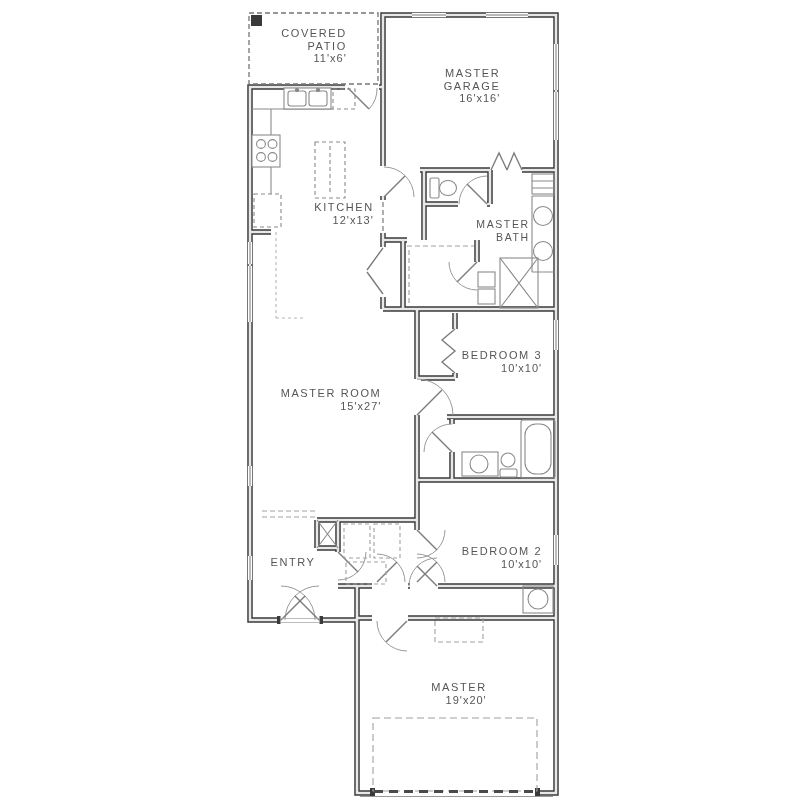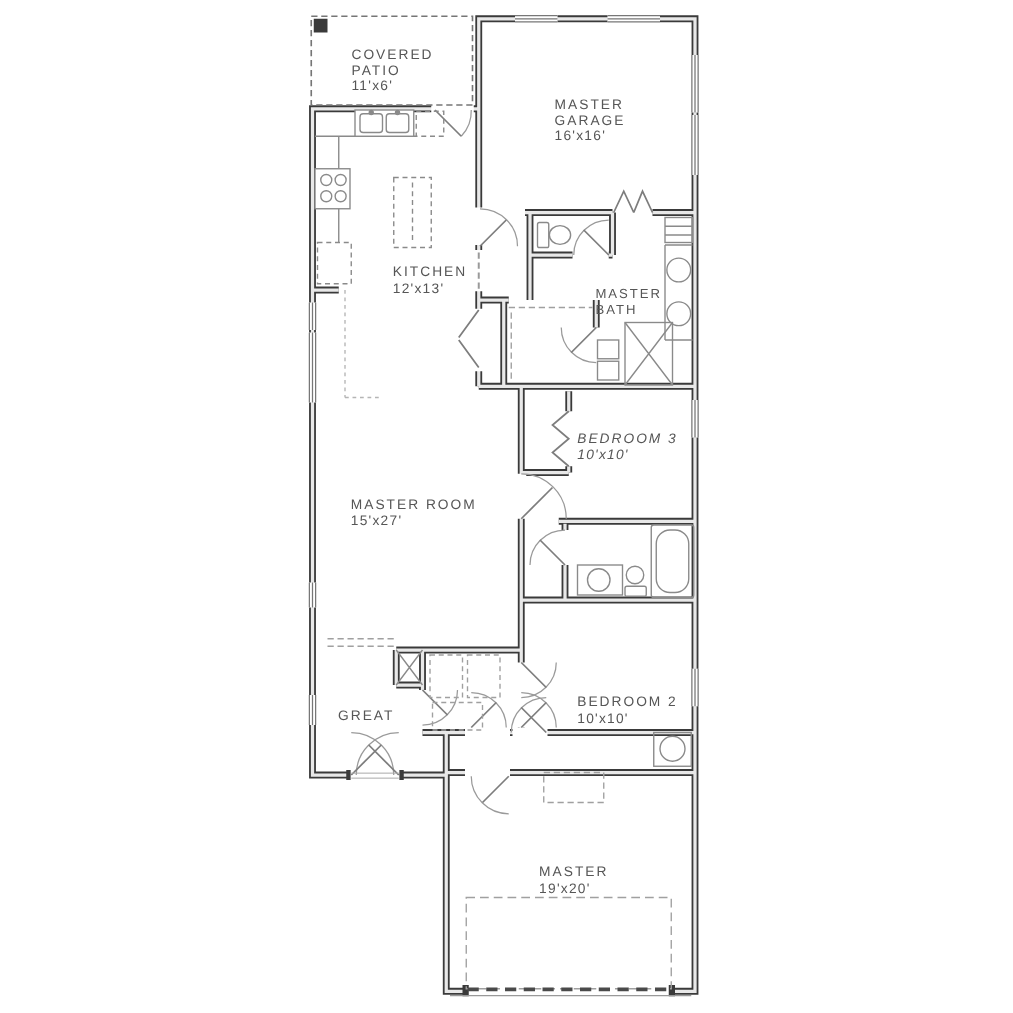--- a/index.html
+++ b/index.html
@@ -1,20 +1,20 @@
 <!DOCTYPE html>
 <html><head>
 <meta charset="utf-8">
 <style>
   html,body{margin:0;padding:0;background:#ffffff;}
   .plan-wrap{position:relative;width:810px;height:810px;background:#ffffff;overflow:hidden;
     font-family:"Liberation Sans", sans-serif;}
   .plan-svg{position:absolute;left:0;top:0;}
-  .room-label{position:absolute;transform:translateX(-50%);text-align:left;
-    color:#565656;font-size:11px;line-height:12.5px;letter-spacing:1.6px;white-space:nowrap;margin-top:11px;}
+  .room-label{position:absolute;transform:translateX(-50%);text-align:right;
+    color:#565656;font-size:11px;line-height:12.5px;letter-spacing:1.6px;white-space:nowrap;}
   .room-label .dims{letter-spacing:1px;}
   .lbl-sm{font-size:10.5px;}
 </style>
 </head>
 <body>
 
 <div class="plan-wrap">
 
 <svg class="plan-svg" width="810" height="810" viewBox="0 0 810 810">
 
@@ -275,32 +275,32 @@
 <div class="room-label lbl-sm" style="left:503px;top:218px;">
   <span style="display:block">MASTER</span>
   <span style="display:block">BATH</span>
 </div>
 
 <div class="room-label" style="left:331px;top:387px;">
   <span style="display:block">MASTER ROOM</span>
   <span style="display:block" class="dims">15'x27'</span>
 </div>
 
-<div class="room-label" style="left:502px;top:334px;font-style:italic;">
+<div class="room-label" style="left:502px;top:349px;">
   <span style="display:block">BEDROOM 3</span>
   <span style="display:block" class="dims">10'x10'</span>
 </div>
 
 <div class="room-label" style="left:502px;top:545px;">
   <span style="display:block">BEDROOM 2</span>
   <span style="display:block" class="dims">10'x10'</span>
 </div>
 
 <div class="room-label" style="left:293px;top:556px;">
-  <span style="display:block">GREAT</span>
+  <span style="display:block">ENTRY</span>
 </div>
 
 <div class="room-label" style="left:459px;top:681px;">
   <span style="display:block">MASTER</span>
   <span style="display:block" class="dims">19'x20'</span>
 </div>
 
 </div>
 
 </body></html>

